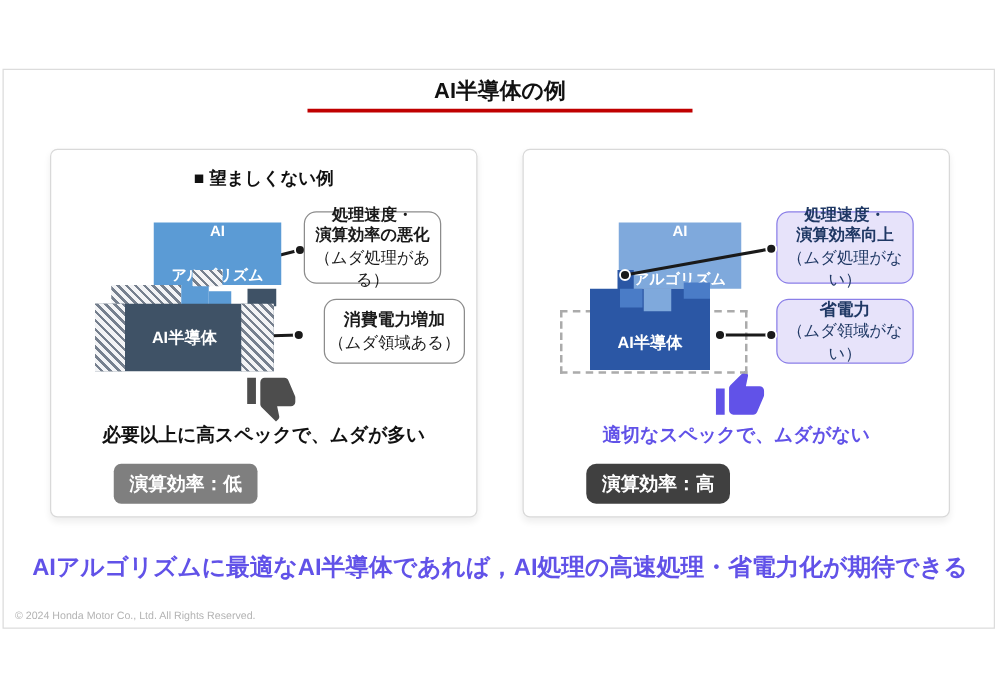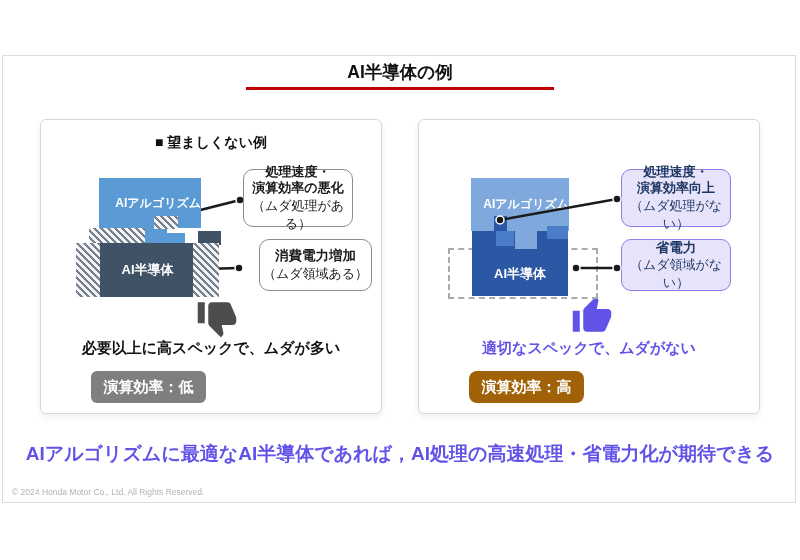--- a/index.html
+++ b/index.html
@@ -10,40 +10,40 @@
   .slide-frame{left:2px;top:55px;width:792px;height:446px;border:1px solid #DCDCDC;background:#fff;}
   .slide-title{left:0;top:60px;width:800px;text-align:center;font-size:17.5px;font-weight:bold;color:#111;}
   .title-underline{left:246px;top:87px;width:308px;height:3px;background:#C00000;}
   
   .panel{top:119px;width:340px;height:293px;background:#fff;border:1.5px solid #D9D9D9;
          border-radius:6px;box-shadow:0 3px 6px rgba(0,0,0,0.07);}
   .panel-header{left:0;top:14px;width:100%;text-align:center;font-size:14px;font-weight:bold;color:#111;}
   
   .blk{box-sizing:border-box;}
   .hatch{background:repeating-linear-gradient(45deg,#f3f4f6 0 3px,#76808e 3px 5px);}
-  .algo-box{display:flex;align-items:center;justify-content:flex-end;
-            color:#fff;font-weight:bold;font-size:12px;line-height:1.25;text-align:center;}
+  .algo-box{display:flex;flex-direction:column;align-items:center;justify-content:space-between;
+            color:#fff;font-weight:bold;font-size:12px;line-height:1.25;text-align:center;margin-left:24px;}
   .chip-label{color:#fff;font-weight:bold;font-size:13px;text-align:center;}
   .dashed-rect{border:2px dashed #ABABAB;background:transparent;}
   .lines{left:0;top:0;pointer-events:none;}
   
   .callout{box-sizing:border-box;border-radius:10px;display:flex;flex-direction:column;
            align-items:center;justify-content:center;text-align:center;}
   .callout.gray{background:#fff;border:1.5px solid #8C8C8C;color:#1a1a1a;}
   .callout.purple{background:#E7E3FA;border:1.5px solid #8B7FE8;color:#1F3864;}
   .c-line{font-size:13px;font-weight:bold;line-height:1.3;}
   .c-note{font-size:13px;line-height:1.35;}
   
   .statement{left:0;top:219px;width:100%;text-align:center;font-size:15px;font-weight:bold;}
   .statement.dark{color:#111;}
   .statement.violet{color:#6152E8;}
   .badge{top:251px;width:115px;height:32px;display:flex;align-items:center;justify-content:center;
          color:#fff;font-size:15px;font-weight:bold;}
   .badge.gray{background:#7F7F7F;border-radius:6px;}
-  .badge.violet{background:#a16207;border-radius:8px;}
+  .badge.violet{background:#404040;border-radius:8px;}
   .thumb-down{transform:scaleY(-1);}
   
   .conclusion{left:0;top:441px;width:800px;text-align:center;font-size:19px;font-weight:bold;color:#6152E8;}
   .copyright{left:12px;top:487px;font-size:8.5px;color:#B3B3B3;}
 </style>
 </head>
 <body>
 
 <div class="page">
 

